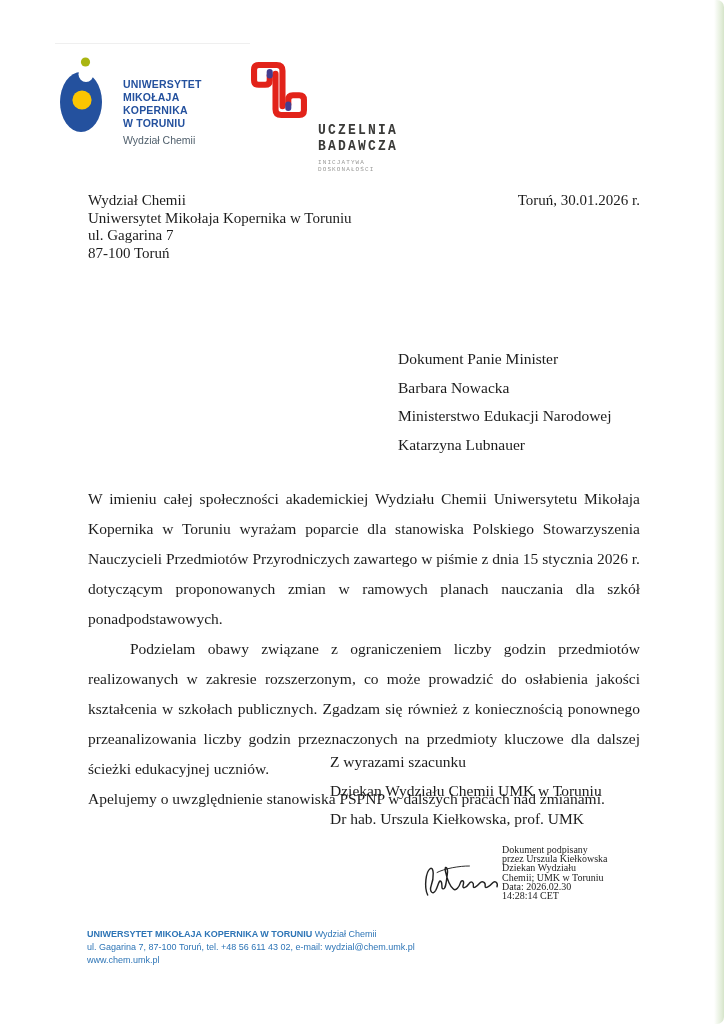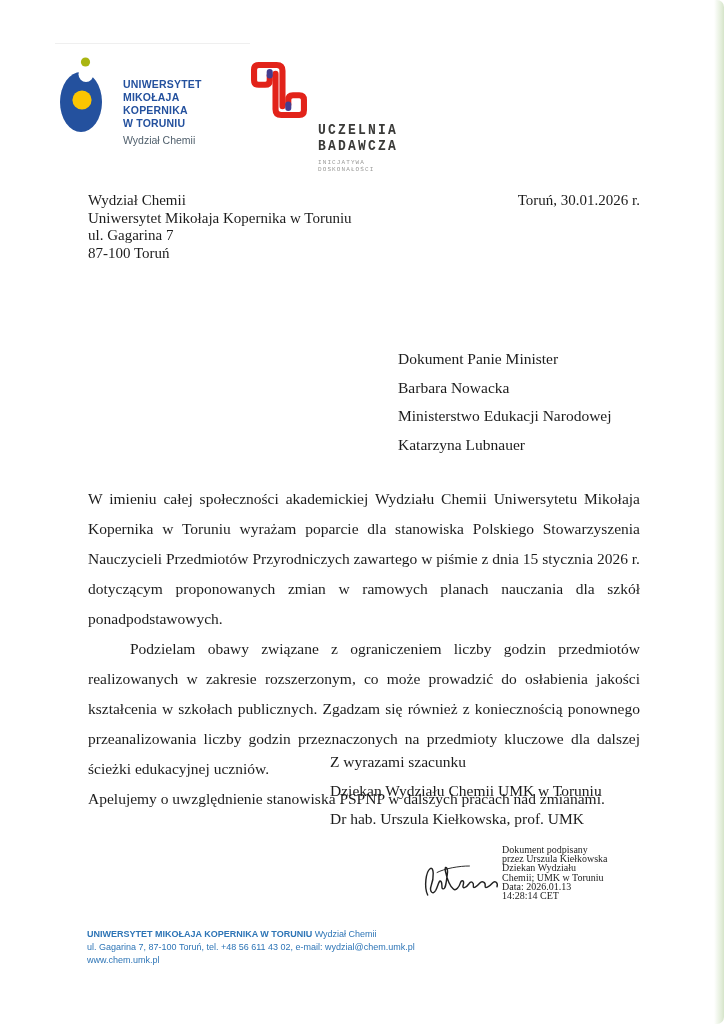--- a/index.html
+++ b/index.html
@@ -156,21 +156,21 @@
   <svg class="sig-script" width="84" height="44" viewBox="0 0 100 50">
     <path d="M 8 40 C 4 30 8 12 13 9 C 18 6 17 20 13 29 C 10 36 14 41 18 35 C 21 30 23 22 25 25 C 27 28 24 34 27 34 C 30 34 31 27 33 17 C 35 8 30 6 31 13 C 32 20 35 31 39 35 C 42 38 46 33 48 28 C 50 24 53 26 51 31 C 49 36 54 35 58 30 C 61 26 64 29 63 33 C 62 37 67 34 71 30 C 74 27 78 30 77 34 C 76 38 82 35 86 31 C 89 28 93 31 91 36" fill="none" stroke="#222222" stroke-width="1.7" stroke-linecap="round" stroke-linejoin="round"></path>
     <path d="M 21 14 C 30 10 48 8 60 9" fill="none" stroke="#222222" stroke-width="1.1" stroke-linecap="round"></path>
   </svg>
 
   <div class="sig-stamp">
     <div>Dokument podpisany</div>
     <div>przez Urszula Kiełkowska</div>
     <div>Dziekan Wydziału</div>
     <div>Chemii; UMK w Toruniu</div>
-    <div>Data: 2026.01.13</div>
+    <div>Data: 2026.02.30</div>
     <div>14:28:14 CET</div>
   </div>
 
   <div class="page-footer">
     <div><span class="b">UNIWERSYTET MIKOŁAJA KOPERNIKA W TORUNIU</span><span> Wydział Chemii</span></div>
     <div>ul. Gagarina 7, 87-100 Toruń, tel. +48 56 611 43 02, e-mail: wydzial@chem.umk.pl</div>
     <div>www.chem.umk.pl</div>
   </div>
 
 </div>

